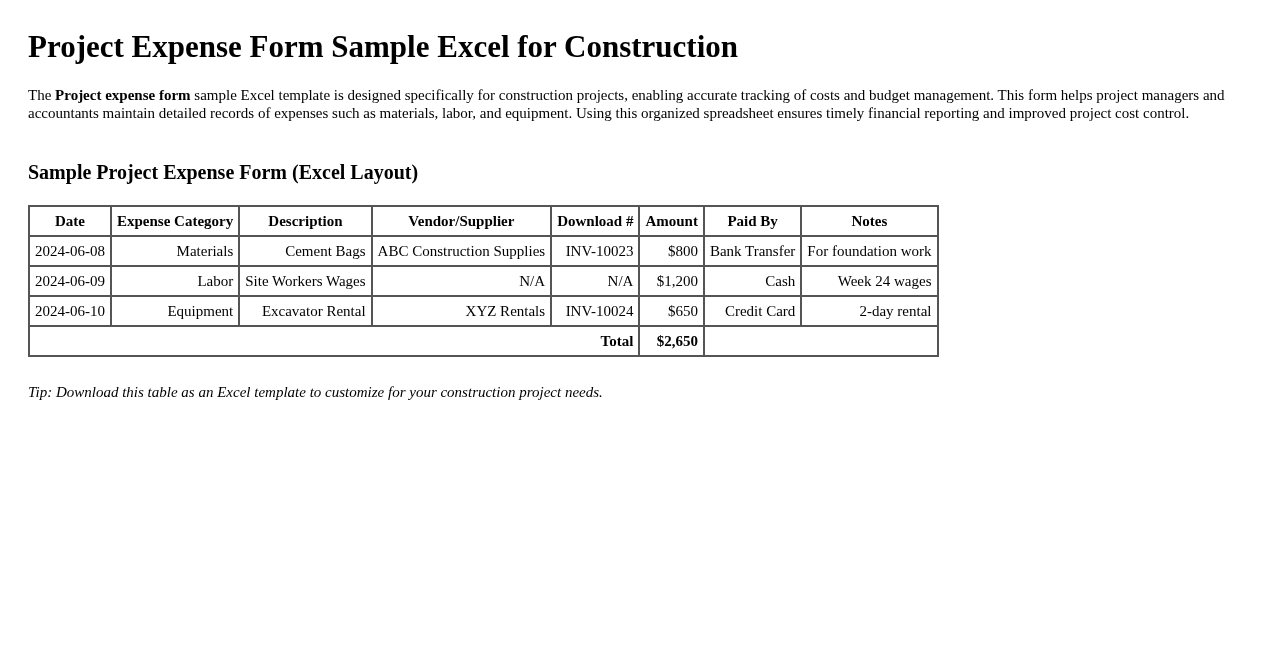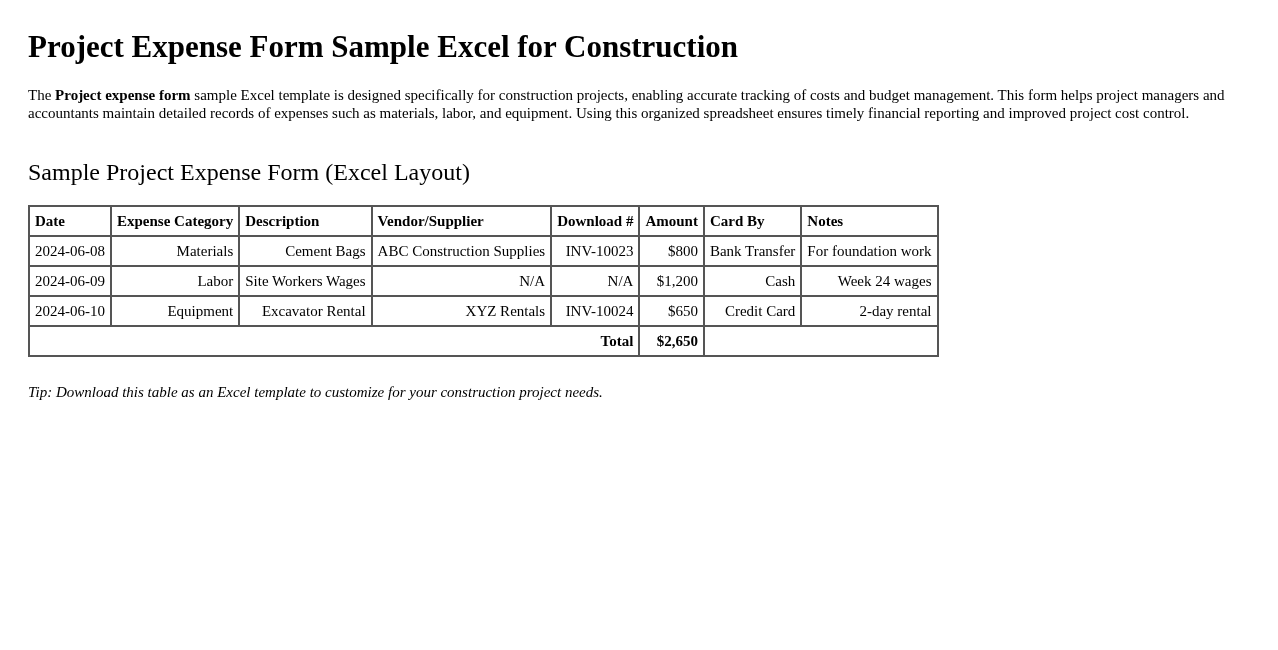--- a/index.html
+++ b/index.html
@@ -17,37 +17,37 @@
     margin: 18px 0 22px 0;
     line-height: 34px;
   }
   p.intro {
     font-size: 15px;
     line-height: 18px;
     margin: 0 0 37px 0;
     width: 1215px;
   }
   h2 {
-    font-size: 24px;
-    font-weight: normal;
+    font-size: 20px;
+    font-weight: bold;
     margin: 1px 0 20px 0;
     line-height: 26px;
   }
   table.expense {
     border-collapse: collapse;
     font-size: 15px;
     border: 2px solid #555;
   }
   table.expense th, table.expense td {
     border: 2px solid #555;
     padding: 0 5px;
     height: 28px;
     white-space: nowrap;
   }
-  table.expense th { font-weight: bold; text-align: left; }
+  table.expense th { font-weight: bold; text-align: center; }
   table.expense td { text-align: right; }
   table.expense td.total-label { text-align: right; font-weight: bold; }
   table.expense td.total-value { font-weight: bold; padding-left: 8px; }
   p.tip {
     font-style: italic;
     font-size: 15px;
     margin: 27px 0 0 0;
   }
 </style>
 </head>
@@ -62,21 +62,21 @@
 
   <table class="expense">
     <thead>
       <tr>
         <th>Date</th>
         <th>Expense Category</th>
         <th>Description</th>
         <th>Vendor/Supplier</th>
         <th>Download #</th>
         <th>Amount</th>
-        <th>Card By</th>
+        <th>Paid By</th>
         <th>Notes</th>
       </tr>
     </thead>
     <tbody>
       <tr>
         <td>2024-06-08</td>
         <td>Materials</td>
         <td>Cement Bags</td>
         <td>ABC Construction Supplies</td>
         <td>INV-10023</td>

